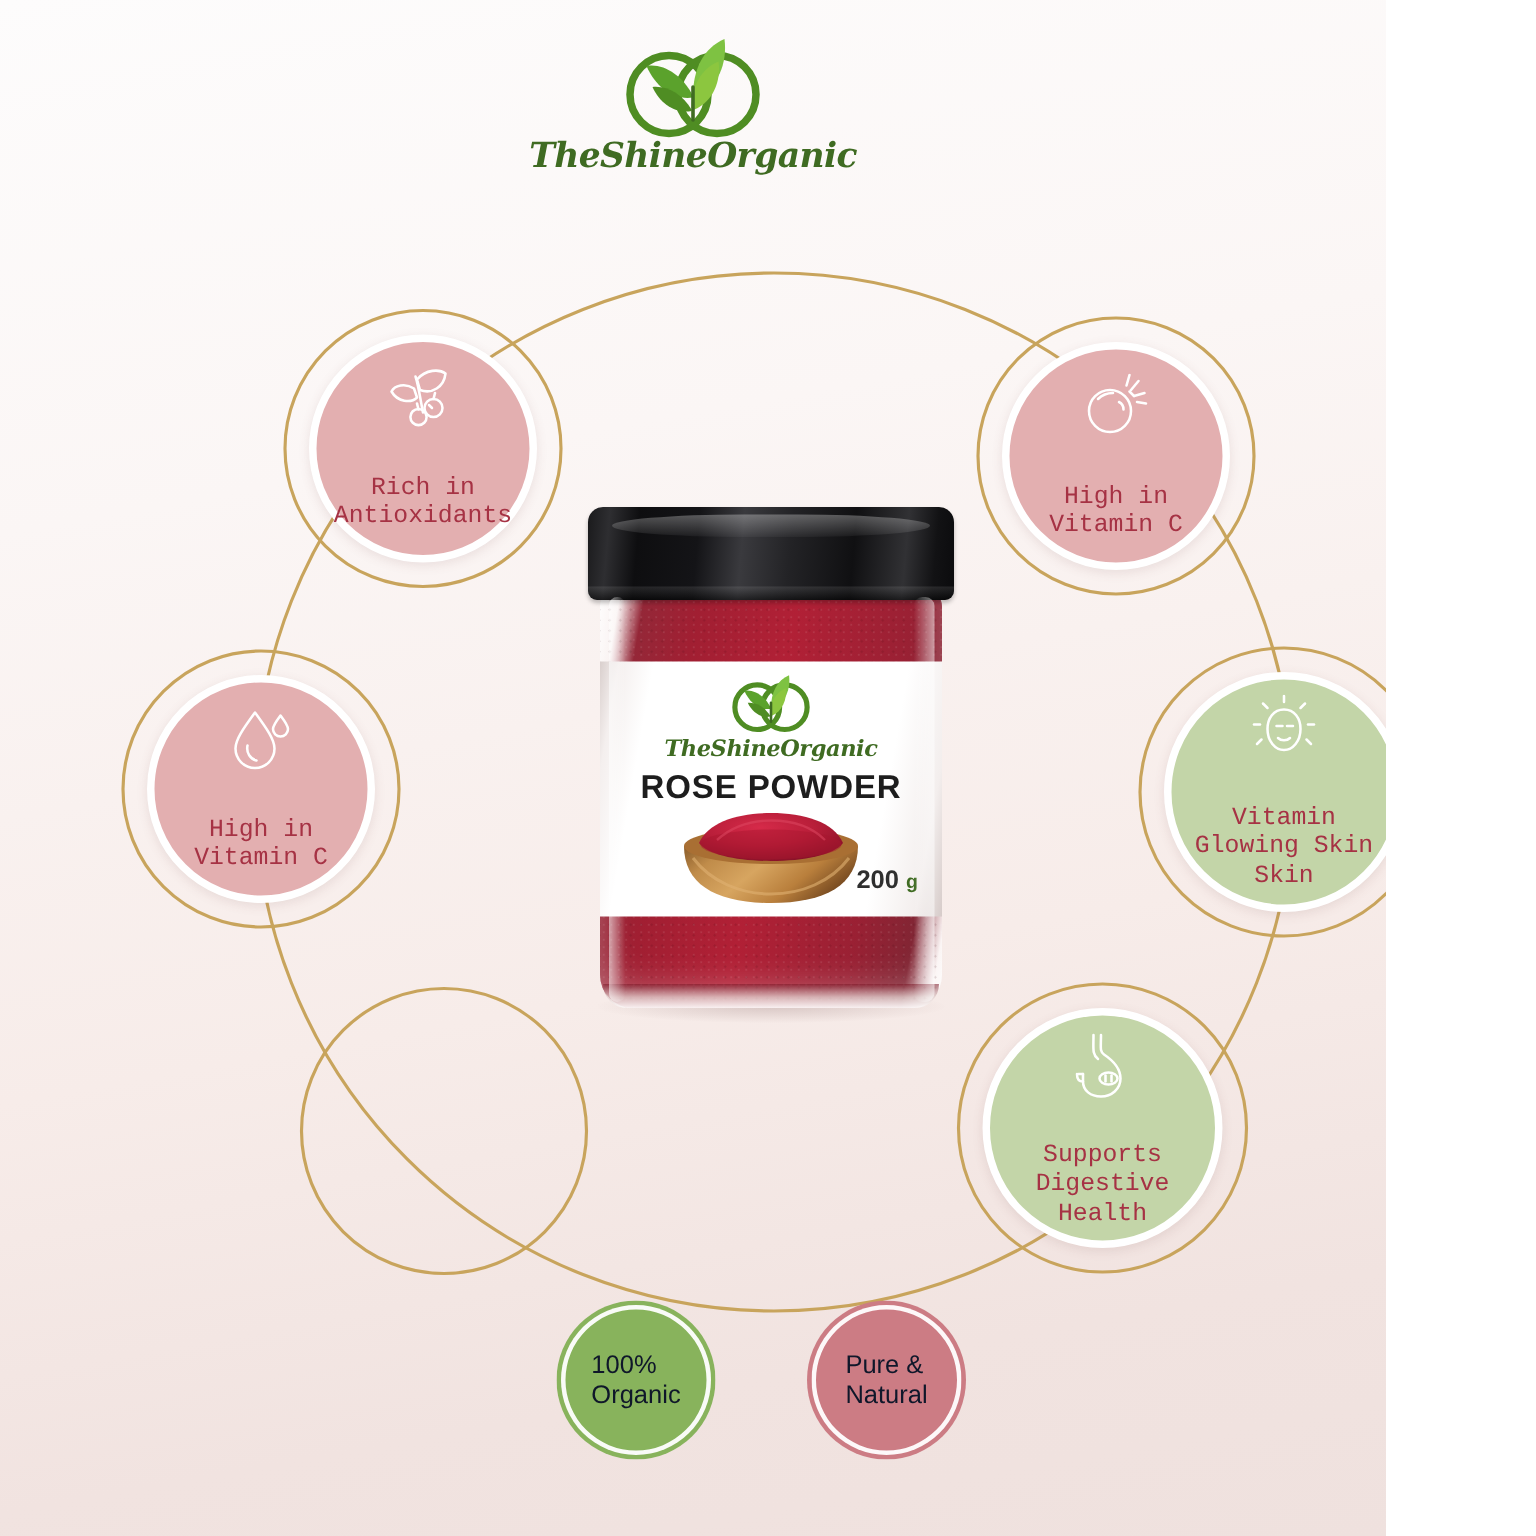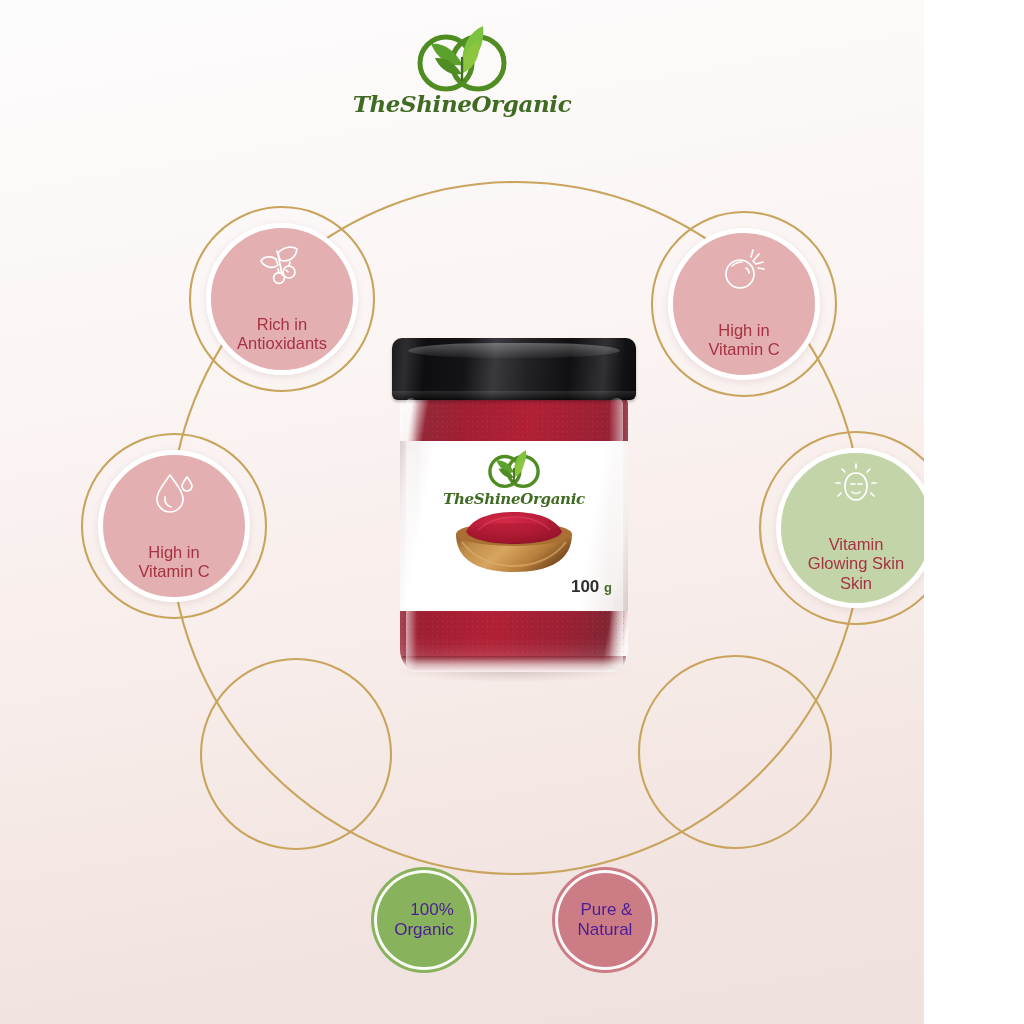--- a/index.html
+++ b/index.html
@@ -79,21 +79,21 @@
 
   .bubble .icon {
     display: block;
     margin-bottom: 4px;
     line-height: 0;
   }
   .bubble .label {
     font-size: 16.5px;
     line-height: 1.18;
     color: #a63244;
-    font-family: Liberation Sans, sans-serif;
+    font-family: Liberation Mono, monospace;
     padding: 0 8px;
     white-space: pre-line;
     margin-top: 22px;
   }
 
   
   #b-antiox   { left: 206px; top: 223px;  width: 152px; height: 152px; }
   #b-vitc-top { left: 668px; top: 228px;  width: 152px; height: 152px; }
   #b-vitc-lft { left: 98px;  top: 450px;  width: 152px; height: 152px; }
   #b-glow     { left: 776px; top: 448px;  width: 160px; height: 160px; }
@@ -102,30 +102,30 @@
 
   
   .seal {
     position: absolute;
     width: 106px; height: 106px;
     border-radius: 50%;
     box-sizing: border-box;
     display: flex;
     align-items: center;
     justify-content: center;
-    text-align: right;
-    color: #4c1d95;
+    text-align: left;
+    color: #0f172a;
     font-size: 17px;
     line-height: 1.2;
     white-space: pre-line;
     box-shadow: inset 0 0 0 3px rgba(255,255,255,0.95);
     border: 3px solid transparent;
   }
   #seal-organic { left: 371px; top: 867px; background: #88b35c; }
-  #seal-pure    { left: 552px; top: 867px; background: #cc7c84; }
+  #seal-pure    { left: 538px; top: 867px; background: #cc7c84; }
 
   
   #jar {
     position: absolute;
     left: 392px;
     top: 338px;
     width: 244px;
     height: 338px;
   }
   #jar .jar-shadow {
@@ -356,20 +356,36 @@
         <path d="M11 30 l-3 3"></path>
         <path d="M41 30 l3 3"></path>
       </svg>
     </span>
     <span class="label">Vitamin
 Glowing Skin
 Skin</span>
   </div>
 
 
+  <div class="bubble green" id="b-digest">
+    <span class="icon">
+      <svg width="48" height="48" viewBox="0 0 48 48" xmlns="http://www.w3.org/2000/svg" fill="none" stroke="#ffffff" stroke-width="1.7" stroke-linecap="round" stroke-linejoin="round">
+        <path d="M23 4 c0 8 -1 11 2 13 c6 4 11 9 11 16 c0 7 -6 12 -13 12 c-7 0 -12 -4 -12 -10 v-5"></path>
+        <path d="M18 4 c0 9 -1 13 3 16"></path>
+        <path d="M11 30 h-3"></path>
+        <path d="M11 35 c-3 0 -4 -2 -4 -5"></path>
+        <ellipse cx="28" cy="33" rx="6" ry="4"></ellipse>
+        <path d="M26 31 v4"></path>
+        <path d="M30 31 v4"></path>
+      </svg>
+    </span>
+    <span class="label">Supports
+Digestive
+Health</span>
+  </div>
 
   <div class="seal" id="seal-organic">100%
 Organic</div>
   <div class="seal" id="seal-pure">Pure &amp;
 Natural</div>
 
   <div id="jar">
     <div class="jar-shadow"></div>
 
     <div class="glass"></div>
@@ -387,20 +403,21 @@
           <circle cx="59" cy="45" r="26" fill="none" stroke="#4f8d23" stroke-width="6"></circle>
           <circle cx="91" cy="45" r="26" fill="none" stroke="#4f8d23" stroke-width="6"></circle>
           <path d="M75 46 C75 28 82 14 96 8 C98 24 92 40 77 47 Z" fill="#7ec242"></path>
           <path d="M75 46 C68 32 55 24 44 26 C50 40 62 49 75 47 Z" fill="#5ba22c"></path>
           <path d="M74 54 C74 40 80 28 92 23 C94 36 88 50 76 55 Z" fill="#8cc63f"></path>
           <path d="M74 55 C68 45 58 39 48 40 C53 51 63 58 74 56 Z" fill="#4f8d23"></path>
           <path d="M75 62 L75 40" stroke="#3f6b22" stroke-width="3" fill="none" stroke-linecap="round"></path>
         </svg>
       </span>
       <span class="label-brand">TheShineOrganic</span>
+      <span class="label-product">ROSE POWDER</span>
 
       <span class="bowl-wrap">
         <svg width="132" height="62" viewBox="0 0 132 62" xmlns="http://www.w3.org/2000/svg">
           <defs>
             <linearGradient id="wood" x1="0" y1="0" x2="1" y2="0.4">
               <stop offset="0%" stop-color="#8a5c2a"></stop>
               <stop offset="22%" stop-color="#c08c4a"></stop>
               <stop offset="50%" stop-color="#d7a560"></stop>
               <stop offset="78%" stop-color="#b97f3c"></stop>
               <stop offset="100%" stop-color="#7d4f23"></stop>
@@ -413,20 +430,20 @@
           </defs>
           <path d="M8 22 C8 48 30 60 66 60 C102 60 124 48 124 22 Z" fill="url(#wood)"></path>
           <ellipse cx="66" cy="22" rx="58" ry="12" fill="#a96f33"></ellipse>
           <path d="M18 20 C24 6 44 0 66 0 C88 0 108 6 114 20 C108 28 88 32 66 32 C44 32 24 28 18 20 Z" fill="url(#pw)"></path>
           <ellipse cx="66" cy="21" rx="47" ry="10" fill="#a8172f" opacity="0.45"></ellipse>
           <path d="M30 18 C40 9 52 5 66 5 C80 5 93 9 102 18" fill="none" stroke="#e04a63" stroke-width="1.6" opacity="0.5"></path>
           <path d="M14 30 C26 46 46 54 66 54 C86 54 106 46 118 30" fill="none" stroke="#e0b172" stroke-width="2" opacity="0.6"></path>
         </svg>
       </span>
 
-      <span class="weight"><span>100</span> <span class="unit">g</span></span>
+      <span class="weight"><span>200</span> <span class="unit">g</span></span>
     </div>
 
     <div class="hl-left"></div>
     <div class="hl-right"></div>
   </div>
 
 </div>
 
 </body></html>

